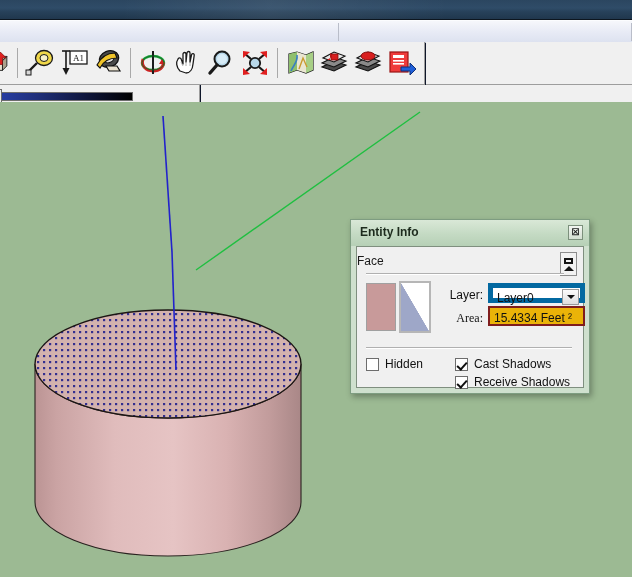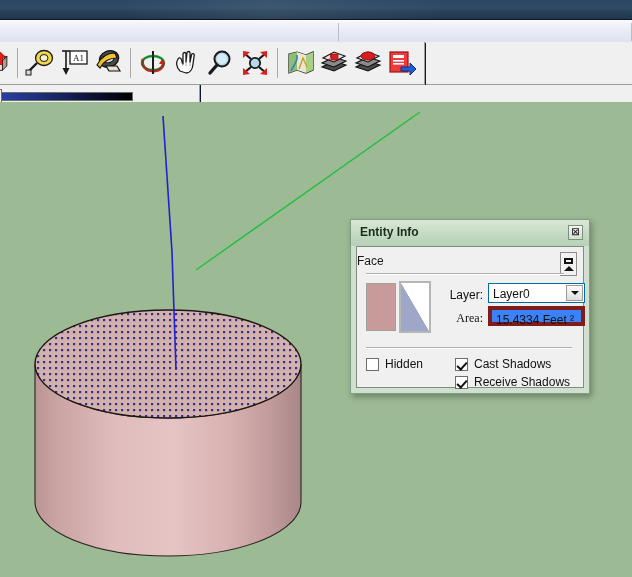--- a/index.html
+++ b/index.html
@@ -272,21 +272,21 @@
     text-align: right;
   }
   #lbl-layer { left: 78px; top: 41px; width: 48px; }
   #lbl-area  { left: 78px; top: 64px; width: 48px; font-family: Liberation Serif, serif; }
 
   #layer-select {
     position: absolute;
     left: 131px; top: 36px;
     width: 97px; height: 20px;
     background: #ffffff;
-    border: 1px solid #0369a1;
+    border: 5px solid #0369a1;
     box-sizing: border-box;
   }
   #layer-select .value {
     position: absolute;
     left: 4px; top: 3px;
     font-size: 12px;
     color: #111111;
   }
   #layer-select .arrow-btn {
     position: absolute;
@@ -302,22 +302,22 @@
   #layer-select .arrow-btn .caret {
     width: 0; height: 0;
     border-left: 4px solid transparent;
     border-right: 4px solid transparent;
     border-top: 4px solid #101010;
   }
   #area-field {
     position: absolute;
     left: 131px; top: 59px;
     width: 97px; height: 20px;
-    background: #3b82f6;
-    border: 4px solid #7f1d1d;
+    background: #eab308;
+    border: 2px solid #7f1d1d;
     box-sizing: border-box;
   }
   #area-field .value {
     position: absolute;
     left: 4px; top: 3px;
     font-size: 12px;
     color: #111111;
     white-space: nowrap;
   }
 

